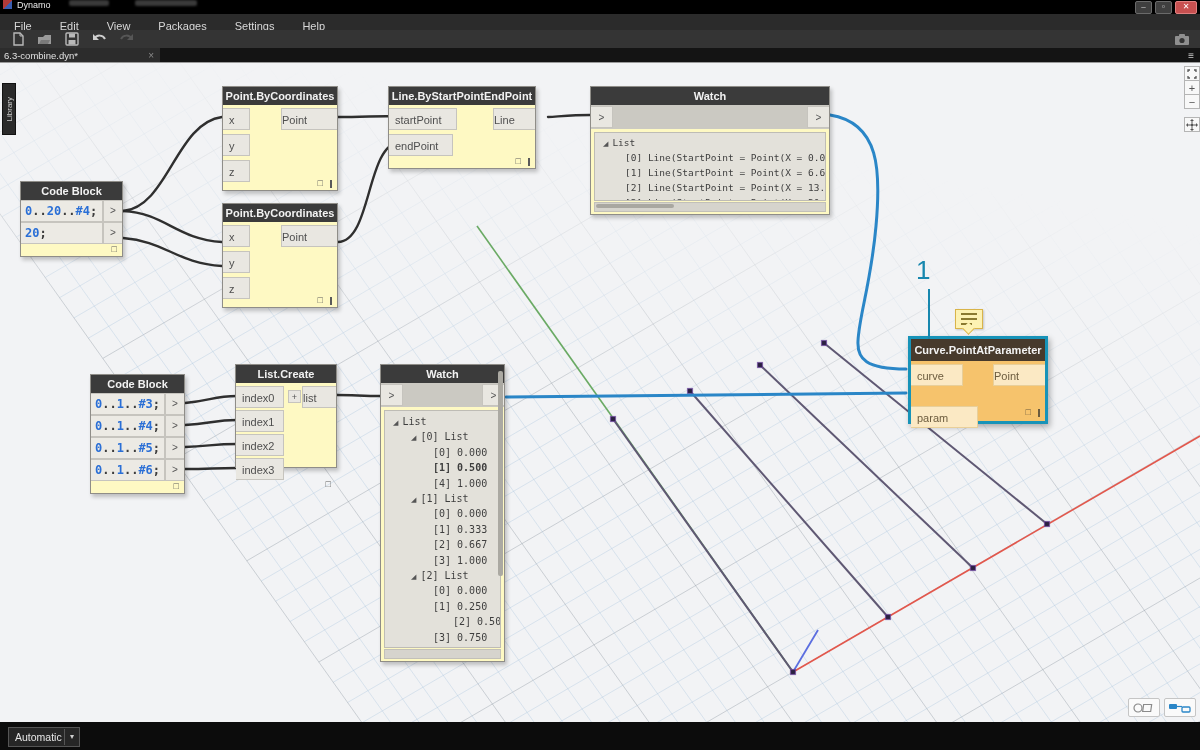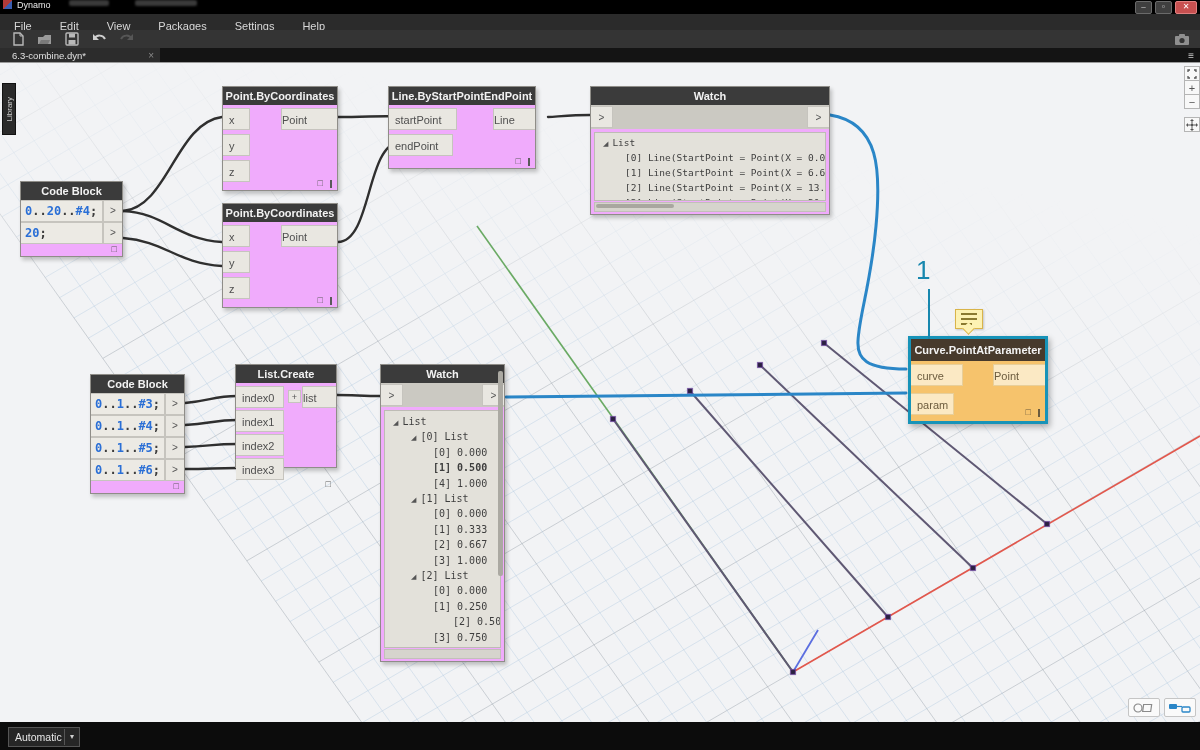--- a/index.html
+++ b/index.html
@@ -16,36 +16,36 @@
         color:#ddd;font-size:8px;line-height:9px;text-align:center;}
   .wbtn.close{background:#c75050;border-color:#e08080;color:#fff;width:20px;}
   .menubar{position:absolute;top:14px;left:0;width:100%;height:16px;background:#2b2b2b;
            display:flex;align-items:center;}
   .mitem{color:#d8d8d8;font-size:11px;padding:0 14px;line-height:16px;margin-top:8px;}
   .toolbar{position:absolute;top:30px;left:0;width:100%;height:18px;background:#343434;display:flex;align-items:center;}
   .tico{margin-left:12px;display:inline-flex;}
   .camico{position:absolute;right:10px;top:2px;}
   .tabbar{position:absolute;top:48px;left:0;width:100%;height:14px;background:#141414;}
   .tab{position:absolute;left:0;top:0;width:160px;height:14px;background:#2c2c2c;display:flex;align-items:center;}
-  .tablabel{color:#e0e0e0;font-size:9.5px;margin-left:12px;flex:1;}
+  .tablabel{color:#e0e0e0;font-size:9.5px;margin-left:4px;flex:1;}
   .tabclose{color:#8a8a8a;font-size:10px;margin-right:6px;}
   .hamb{position:absolute;right:6px;top:2px;color:#cfcfcf;font-size:10px;letter-spacing:0;}
   .statusbar{position:absolute;top:722px;left:0;width:100%;height:28px;background:#0c0c0c;}
   .runmode{position:absolute;left:8px;top:5px;width:70px;height:18px;background:#262626;border:1px solid #555;
            display:flex;align-items:center;}
   .runmode .lbl{color:#e6e6e6;font-size:10.5px;margin-left:6px;flex:1;}
   .runmode .caret{color:#cfcfcf;font-size:8px;padding:0 5px;border-left:1px solid #555;line-height:16px;}
   
   .canvas{position:absolute;top:62px;left:0;width:1200px;height:660px;background:#f2f3f5;border-top:1px solid #9a9a9a;overflow:hidden;}
   #scene{position:absolute;left:0;top:0;}
   .libtab{position:absolute;left:2px;top:20px;width:12px;height:50px;background:#2a2a2a;border:1px solid #111;
           display:flex;align-items:center;justify-content:center;}
   .libtab span{writing-mode:vertical-rl;transform:rotate(180deg);color:#cfcfcf;font-size:8px;}
   
-  .node{position:absolute;background:#f0abfc;border:1px solid #8f8d88;box-shadow:2px 3px 4px rgba(0,0,0,.22);
+  .node{position:absolute;background:#fef9c3;border:1px solid #8f8d88;box-shadow:2px 3px 4px rgba(0,0,0,.22);
         color:#4a4a4a;box-sizing:border-box;}
   .hdr{background:#3b3b3b;color:#f2f2f2;font-weight:bold;font-size:11px;height:18px;line-height:18px;text-align:center;
        white-space:nowrap;overflow:hidden;}
   .body{position:relative;}
   .pin,.pout{position:absolute;height:22px;line-height:22px;font-size:11px;background:#e9e7e1;
              border:1px solid #c6c4be;box-sizing:border-box;color:#4f4f4f;}
   .pin{left:0;border-left:none;padding-left:6px;}
   .pout{right:0;border-right:none;padding-right:6px;}
   .nfoot{position:absolute;right:5px;bottom:2px;display:flex;align-items:center;gap:7px;}
   .sq{font-size:9px;color:#5a5a5a;line-height:9px;}
@@ -504,21 +504,21 @@
         <div class="wrow" style="padding-left: 44px;"><span class="tri"></span><span>[4] 1.000</span></div>
       </div>
     <div class="vthumb"></div>
     <div class="htrack"></div>
   </div>
 
   <div class="node selected" style="left:908px;top:273px;width:140px;height:88px">
     <div class="hdr">Curve.PointAtParameter</div>
     <div class="body" style="height:60px">
       <div class="pin" style="top:3px;width:52px">curve</div>
-      <div class="pin" style="top:32px;width:43px">param</div>
+      <div class="pin" style="top:45px;width:67px">param</div>
       <div class="pout" style="top:3px;width:52px">Point</div>
       <div class="nfoot" style="bottom:4px">
           <span class="sq">□</span>
           <span class="ibar"></span>
         </div>
     </div>
   </div>
 
   <div class="anno1">1</div>
   <div class="annoline"></div>

